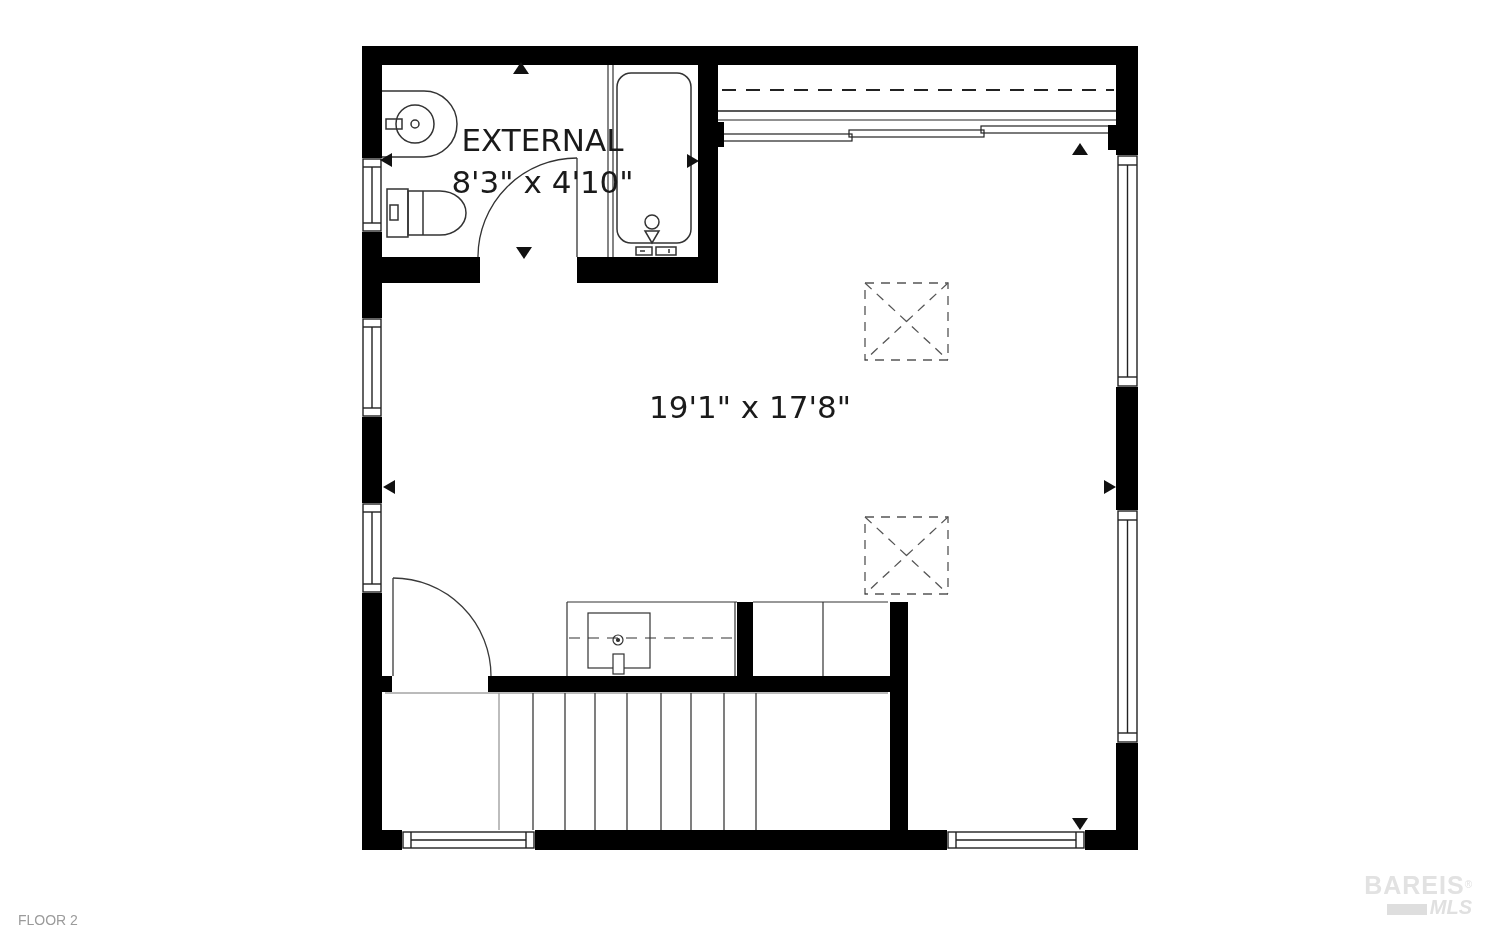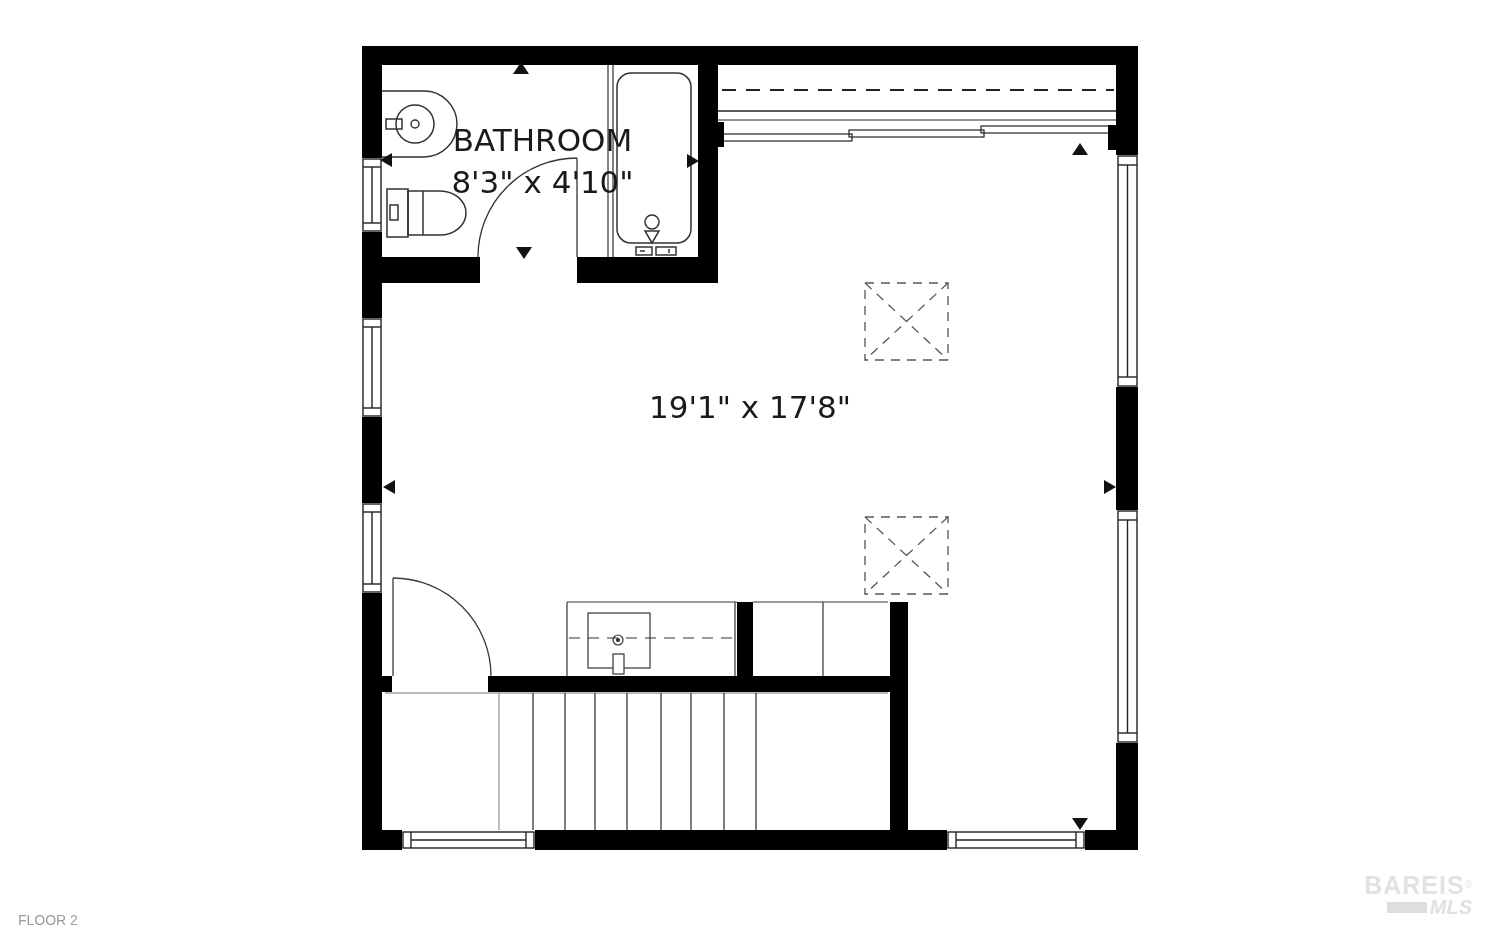--- a/index.html
+++ b/index.html
@@ -10,21 +10,21 @@
               font-family:"DejaVu Sans",sans-serif;font-size:31px;line-height:1.34;}
   .footer{position:absolute;left:0;width:100%;top:865px;text-align:center;
           font-family:"Liberation Sans",sans-serif;font-size:12px;line-height:13.5px;color:#3c3c3c;}
   .footer .disclaimer{color:#a2a2a2;}
   .floor-label{position:absolute;left:18px;top:912px;color:#9b9b9b;
                font-family:"Liberation Sans",sans-serif;font-size:14px;}
   .watermark{position:absolute;right:28px;top:874px;text-align:right;color:#e2e2e2;
              font-family:Liberation Sans, sans-serif;user-select:none;}
   .watermark .brand{font-weight:bold;font-size:25px;letter-spacing:1px;line-height:22px;}
   .watermark .reg{font-size:10px;vertical-align:super;}
-  .watermark .subrow{display:flex;justify-content:flex-end;align-items:center;margin-top:1px;}
+  .watermark .subrow{display:flex;justify-content:flex-end;align-items:flex-end;margin-top:1px;}
   .watermark .bar{width:40px;height:11px;background:#dedede;margin-right:3px;}
   .watermark .mls{font-style:italic;font-weight:bold;font-size:20px;line-height:16px;color:#e0e0e0;}
 </style>
 </head>
 <body>
 
 <div class="page">
 
   <svg width="1500" height="937" viewBox="0 0 1500 937">
 
@@ -202,21 +202,21 @@
       <polygon points="392,153 392,167 380,160"></polygon>
       <polygon points="687,154 687,168 699,161"></polygon>
       <polygon points="1072,155 1088,155 1080,143"></polygon>
       <polygon points="395,480 395,494 383,487"></polygon>
       <polygon points="1104,480 1104,494 1116,487"></polygon>
       <polygon points="1072,818 1088,818 1080,830"></polygon>
     </g>
   </svg>
 
   <div class="room-label" style="left:390px;top:120px;width:305px;">
-    <div>BATHROOM</div>
+    <div>EXTERNAL</div>
     <div>8'3" x 4'10"</div>
   </div>
   <div class="room-label" style="left:570px;top:387px;width:360px;">
     <div>19'1" x 17'8"</div>
   </div>
 
 
   <div class="floor-label">FLOOR 2</div>
 
   <div class="watermark">

